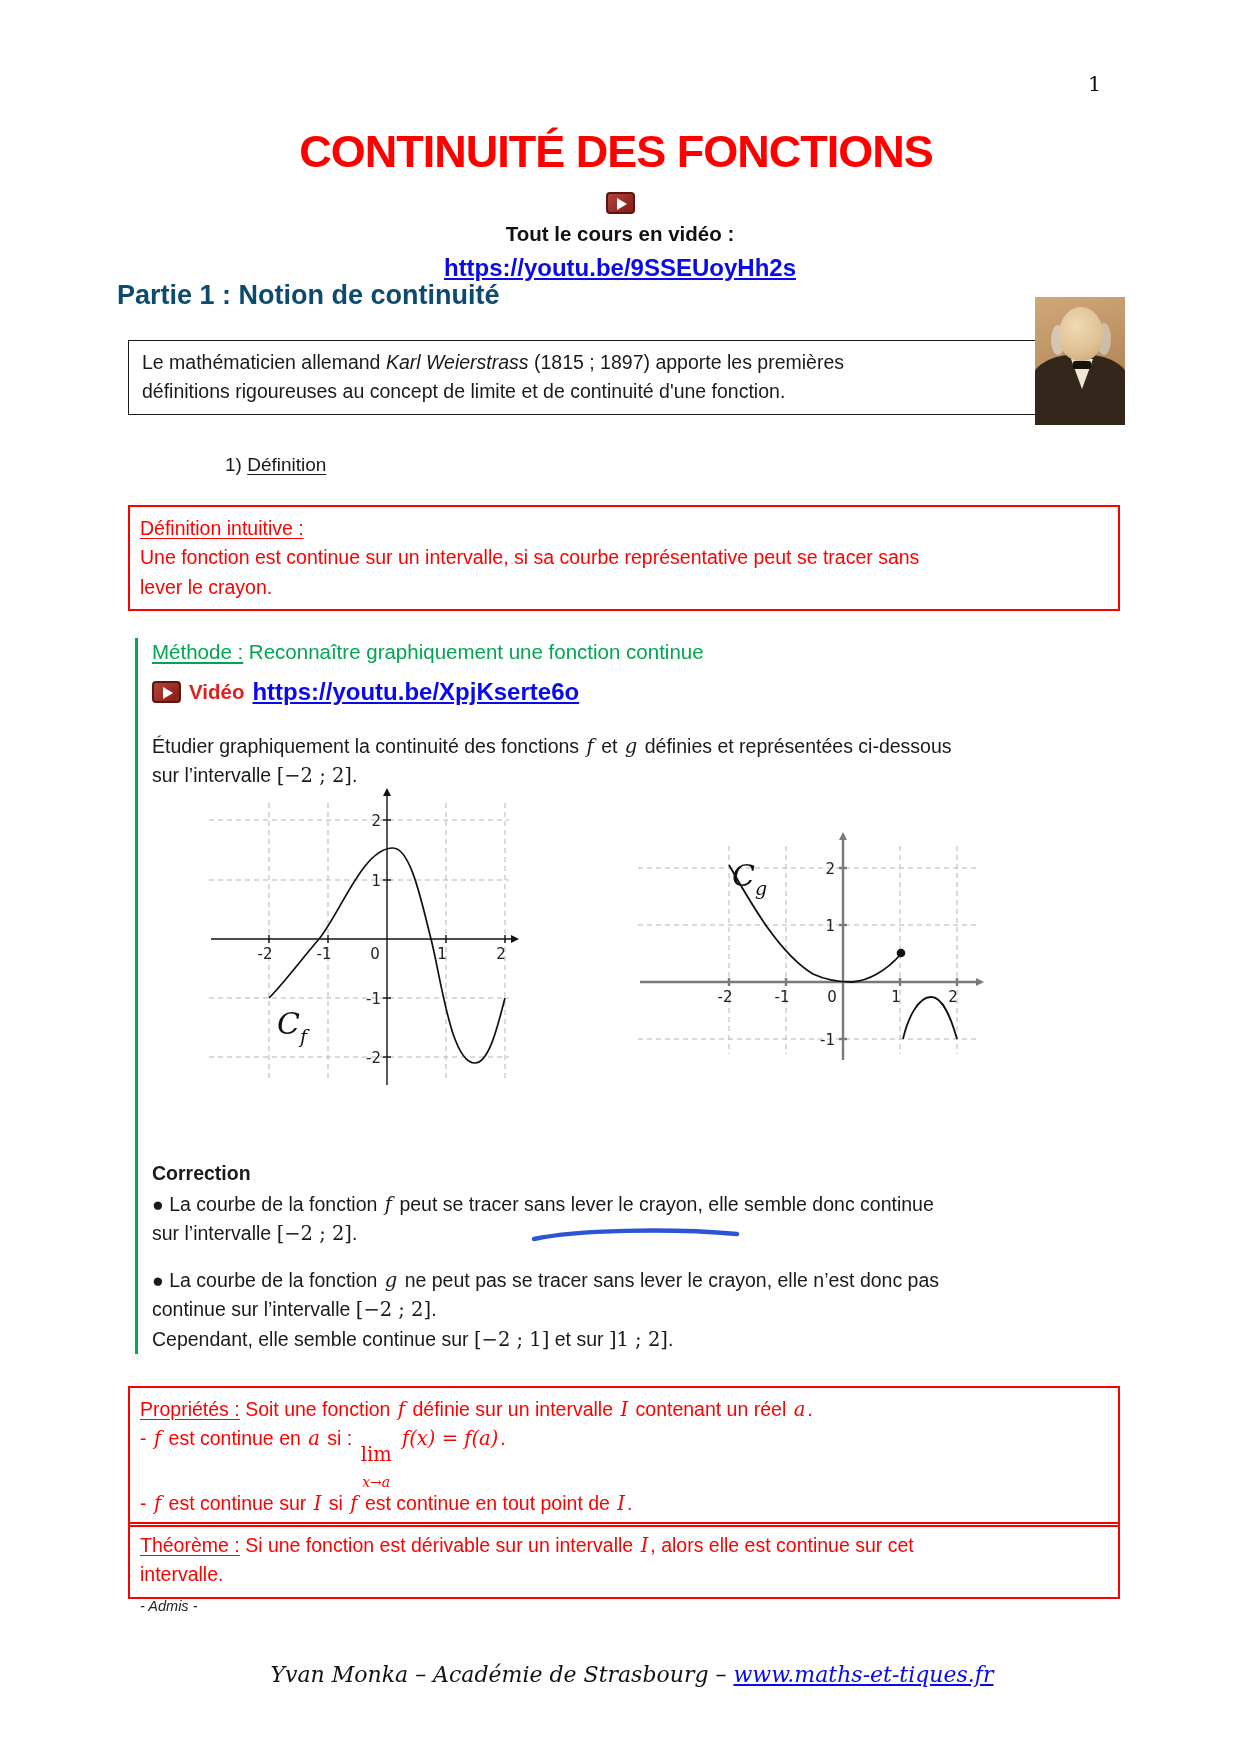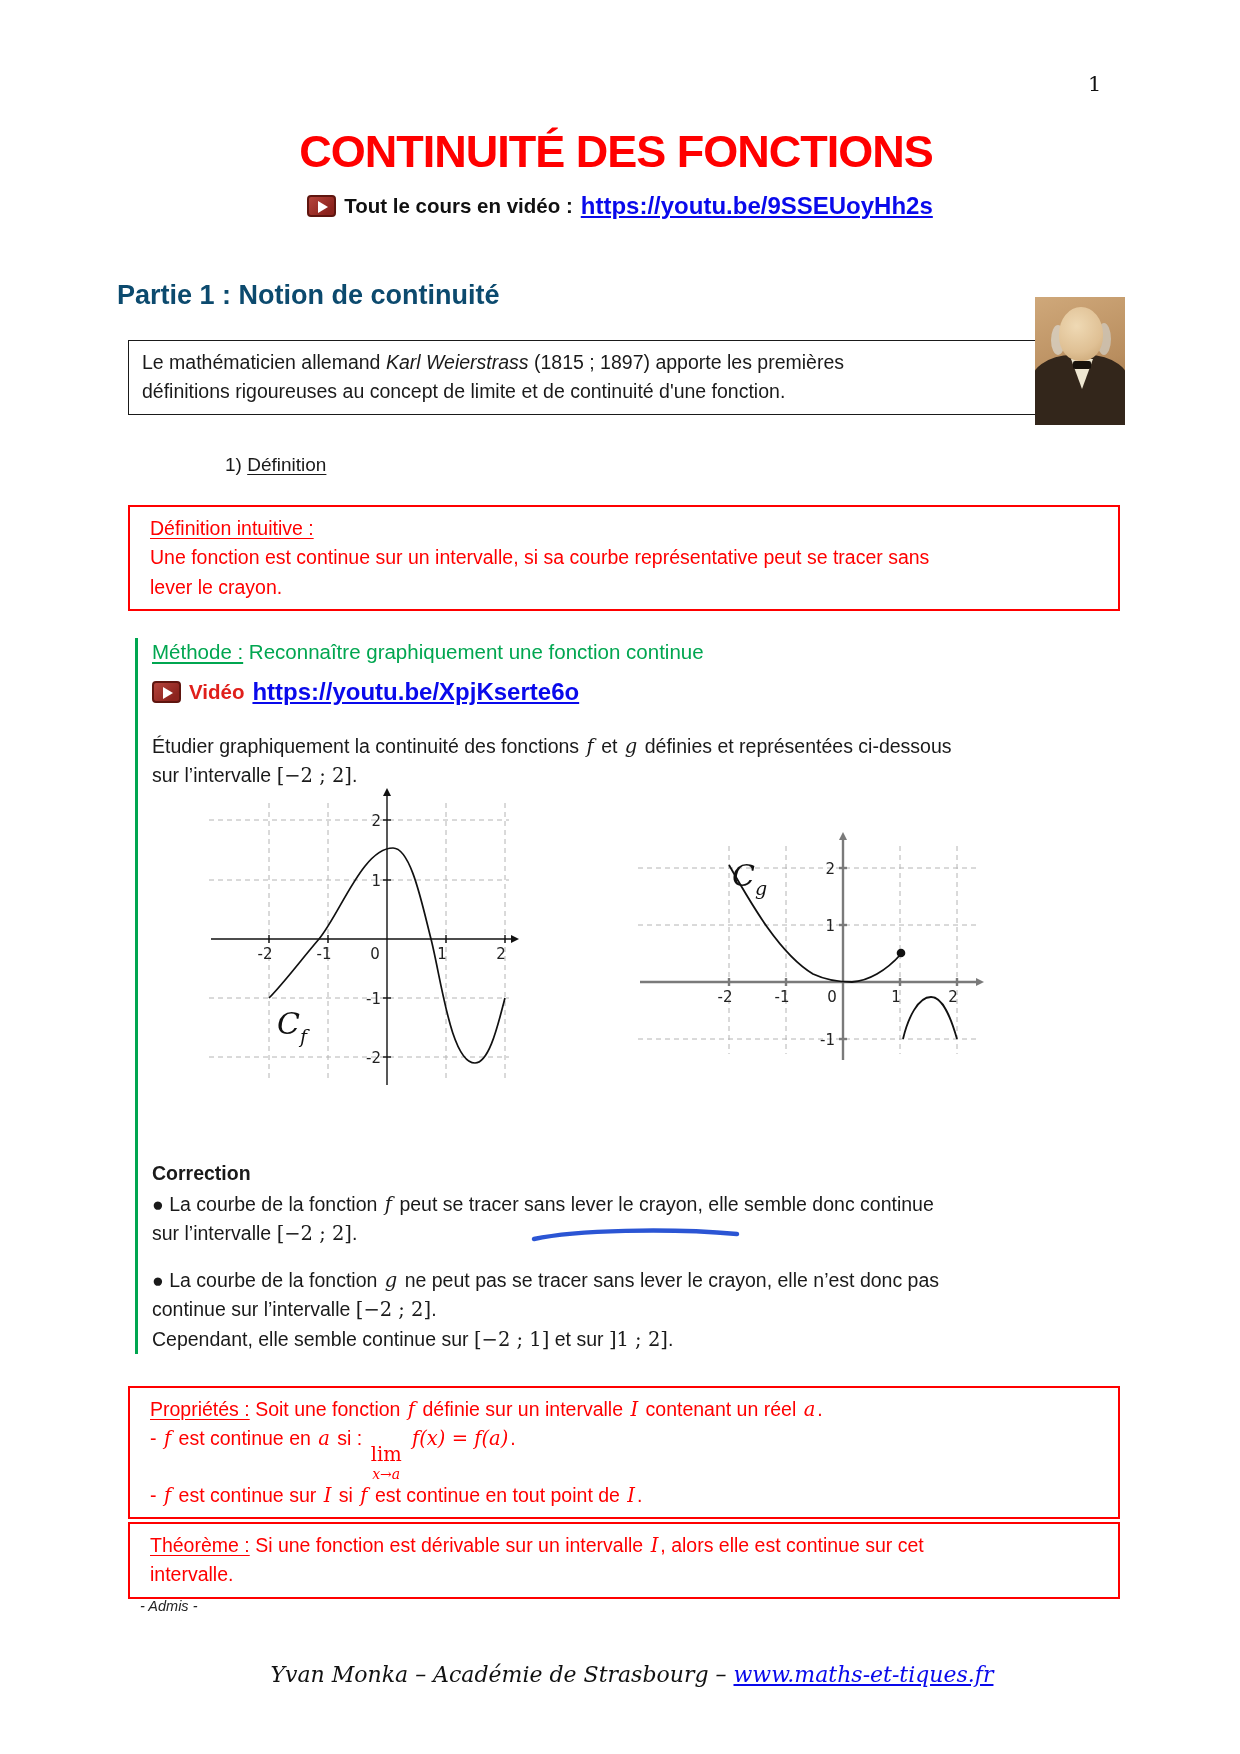--- a/index.html
+++ b/index.html
@@ -9,29 +9,29 @@
 
   .abs { position:absolute; }
   .tline { display:block; }
 
   
   .seg-it { font-style:italic; }
   .seg-ul { text-decoration:underline; text-underline-offset:3px; }
   .seg-math { font-family:"DejaVu Serif", serif; font-style:italic; padding:0 2px; }
   .seg-mathup { font-family:"DejaVu Serif", serif; }
   .limstack { display:inline-flex; flex-direction:column; align-items:center; line-height:1;
-              font-family:"DejaVu Serif", serif; vertical-align:-16px; padding:0 3px; }
+              font-family:"DejaVu Serif", serif; vertical-align:-16px; padding:0 3px;gap:8px; }
   .limstack .limsub { font-size:14px; font-style:italic; margin-top:2px; }
 
   .page-number { top:72px; left:1088px; font-family:"DejaVu Serif", serif; font-size:21px; color:#111; }
 
   .main-title { top:126px; left:0; right:8px; text-align:center; font-size:45px; font-weight:bold;
                 color:#ff0000; letter-spacing:-1px; }
 
-  .video-line { top:192px; left:0; right:0; display:flex; justify-content:center; align-items:center; gap:8px; }
+  .video-line { top:192px; left:0; right:0; display:flex; justify-content:center; align-items:center; gap:8px;flex-direction:column; }
   .video-line .vlabel { font-size:20.5px; font-weight:bold; color:#111; }
   .link { color:#0909eb; font-weight:bold; font-size:24px; text-decoration:underline; cursor:pointer; }
 
   .play-icon { width:29px; height:22px; border-radius:4px; position:relative; display:inline-block;
                background:linear-gradient(135deg,#b5443c 0%,#8c231d 80%); border:2px solid #5f150f; flex:0 0 auto; }
   .play-icon::after { content:""; position:absolute; left:9px; top:3.5px; width:0; height:0;
                border-left:10px solid #fff; border-top:6px solid transparent; border-bottom:6px solid transparent; }
 
   .part-heading { top:280px; left:117px; font-size:27px; font-weight:bold; color:#0c4a6e; }
 
@@ -47,21 +47,21 @@
   .portrait .hair-r { position:absolute; left:62px; top:26px; width:14px; height:32px; border-radius:50%;
               background:#cfc8ba; opacity:.8; }
   .portrait .coat { position:absolute; left:-6px; top:58px; width:102px; height:74px;
               border-radius:42% 42% 0 0; background:#33261b; }
   .portrait .shirt { position:absolute; left:36px; top:62px; width:0; height:0;
               border-left:11px solid transparent; border-right:11px solid transparent; border-top:30px solid #efe7d2; }
   .portrait .bowtie { position:absolute; left:38px; top:64px; width:18px; height:8px; background:#17110b; border-radius:2px; }
 
   .sub-heading { top:454px; left:225px; font-size:19px; }
 
-  .red-box { border:2px solid #ff0000; color:#ff0000; padding:7px 20px; font-size:19.5px; line-height:1.5;
+  .red-box { border:2px solid #ff0000; color:#ff0000; padding:7px 10px; font-size:19.5px; line-height:1.5;
              width:992px; left:128px; }
   .def-box { top:505px; }
   .prop-box { top:1386px; }
   .theo-box { top:1522px; }
 
   .green-bar { left:135px; top:638px; width:3px; height:716px; background:#00a650; }
 
   .methode-line { top:640px; left:152px; font-size:20.5px; color:#00a650; }
 
   .video-line2 { top:678px; left:152px; display:flex; align-items:center; gap:8px; }

